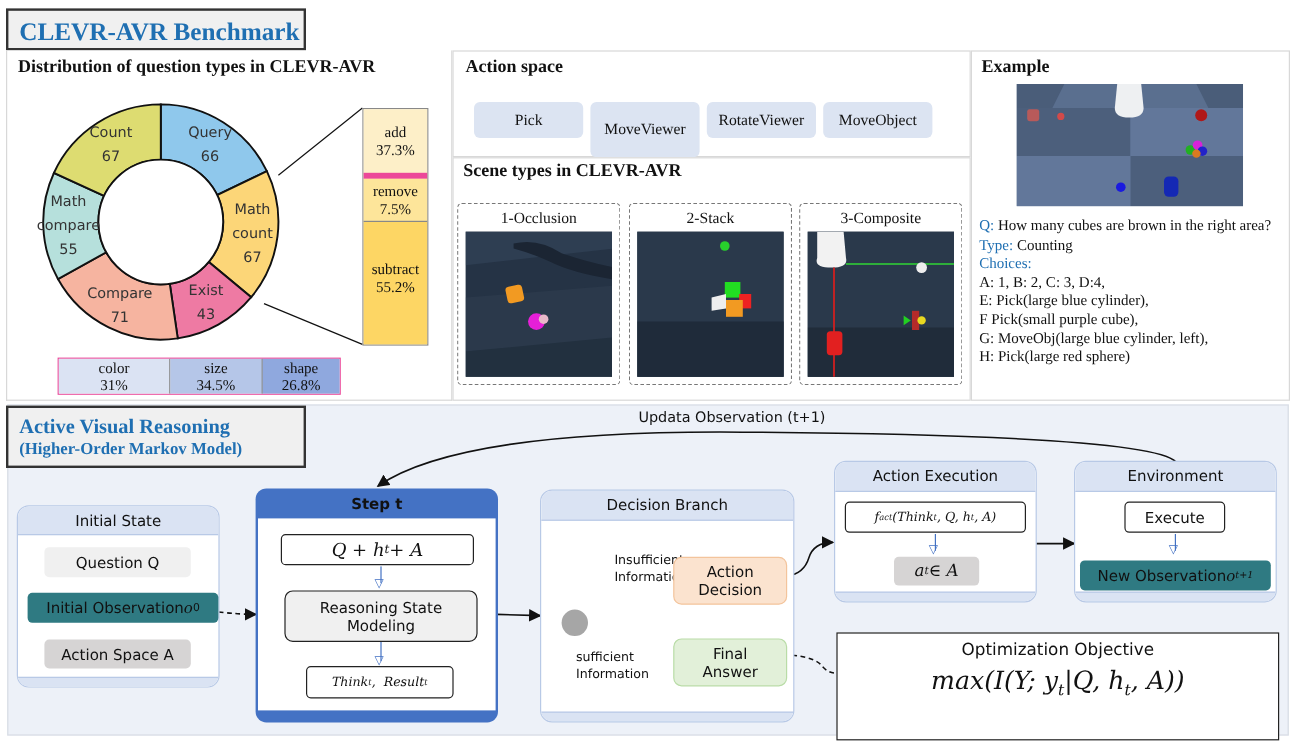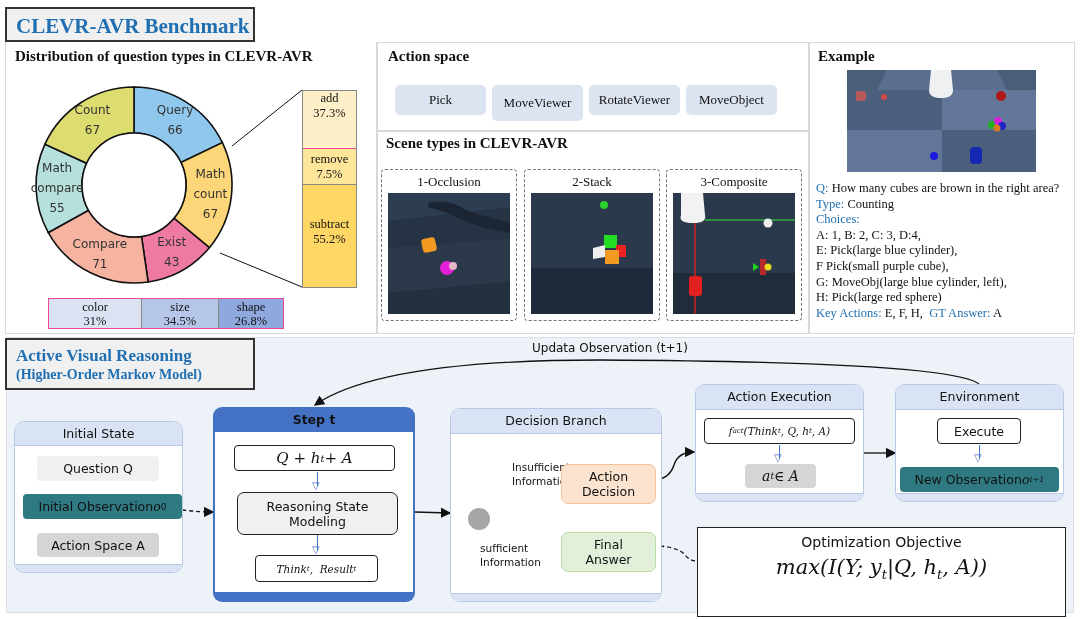--- a/index.html
+++ b/index.html
@@ -57,21 +57,21 @@
       <text x="57.05650405908763" y="191.94931049413273" text-anchor="middle" font-family="DejaVu Sans, sans-serif" font-size="12" fill="#333">compare</text>
       <text x="57.05650405908763" y="211.94931049413273" text-anchor="middle" font-family="DejaVu Sans, sans-serif" font-size="12" fill="#333">55</text>
       <text x="92.42080537743408" y="114.19127701814527" text-anchor="middle" font-family="DejaVu Sans, sans-serif" font-size="12" fill="#333">Count</text>
       <text x="92.42080537743408" y="134.19127701814529" text-anchor="middle" font-family="DejaVu Sans, sans-serif" font-size="12" fill="#333">67</text>
     </g>
   <line x1="232" y1="146" x2="302" y2="90" stroke="#111" stroke-width="1"></line>
   <line x1="220" y1="253" x2="302" y2="287" stroke="#111" stroke-width="1"></line>
 </svg>
 
 <div class="abs" style="left:302px;top:90px;width:55px;height:198px;border:1px solid #888;">
-  <div class="abs" style="left:0;top:0;width:53px;height:58px;background:#fdefc8;border-bottom:1px solid #ec4899;text-align:center;font-size:12.5px;line-height:15px;">
+  <div class="abs" style="left:0;top:0;width:53px;height:58px;background:#fdefc8;border-bottom:5px solid #ec4899;text-align:center;font-size:12.5px;line-height:15px;padding-top:12px;">
     <div>add</div>
     <div>37.3%</div>
   </div>
   <div class="abs" style="left:0;top:58px;width:53px;height:36px;background:#fde59a;border-bottom:1px solid #888;text-align:center;font-size:12.5px;line-height:15px;padding-top:3px;">
     <div>remove</div>
     <div>7.5%</div>
   </div>
   <div class="abs" style="left:0;top:94px;width:53px;height:102px;background:#fdd664;text-align:center;font-size:12.5px;line-height:15px;padding-top:32px;">
     <div>subtract</div>
     <div>55.2%</div>
@@ -89,21 +89,21 @@
   </div>
   <div style="flex:1;background:#8fa8de;text-align:center;font-size:12.5px;line-height:14px;padding-top:1px;">
     <div>shape</div>
     <div>26.8%</div>
   </div>
 </div>
 
 <div class="panel" style="left:377px;top:42px;width:432px;height:89px;"></div>
 <div class="panel-title" style="left:388px;top:48px;">Action space</div>
 <div class="action-chip" style="left:395px;top:85px;width:91px;height:30px;">Pick</div>
-<div class="action-chip" style="left:492px;top:85px;width:91px;height:36px;">MoveViewer</div>
+<div class="action-chip" style="left:492px;top:85px;width:91px;height:46px;">MoveViewer</div>
 <div class="action-chip" style="left:589px;top:85px;width:91px;height:30px;">RotateViewer</div>
 <div class="action-chip" style="left:686px;top:85px;width:91px;height:30px;">MoveObject</div>
 
 <div class="panel" style="left:377px;top:131px;width:432px;height:203px;"></div>
 <div class="panel-title" style="left:386px;top:135px;">Scene types in CLEVR-AVR</div>
 
 <div class="scene-box" style="left:381px;top:169px;width:136px;height:152px;">
   <div class="scene-label">1-Occlusion</div>
   <div class="scene-img">
     <svg width="124" height="123" viewBox="0 0 124 123">
@@ -174,21 +174,20 @@
 </div>
 <div class="abs" style="left:816px;top:181px;">
   <div class="ex-line"><span class="blue">Q:</span><span> How many cubes are brown in the right area?</span></div>
   <div class="ex-line"><span class="blue">Type:</span><span> Counting</span></div>
   <div class="ex-line blue">Choices:</div>
   <div class="ex-line">A: 1, B: 2, C: 3, D:4,</div>
   <div class="ex-line">E: Pick(large blue cylinder),</div>
   <div class="ex-line">F Pick(small purple cube),</div>
   <div class="ex-line">G: MoveObj(large blue cylinder, left),</div>
   <div class="ex-line">H: Pick(large red sphere)</div>
-  <div class="ex-line" style="white-space:pre;"><span class="blue">Key Actions:</span><span> E, F, H,</span><span class="blue">  GT Answer:</span><span> A</span></div>
 </div>
 
 <div class="avr"></div>
 <div class="title-box" style="left:5px;top:338px;width:250px;height:52px;">
   <div style="position:absolute;left:9px;top:6px;font-size:17px;">Active Visual Reasoning</div>
   <div style="position:absolute;left:9px;top:27px;font-size:14px;">(Higher-Order Markov Model)</div>
 </div>
 
 <svg class="abs" style="left:0;top:0;pointer-events:none;" width="1080" height="619">
   <defs>

